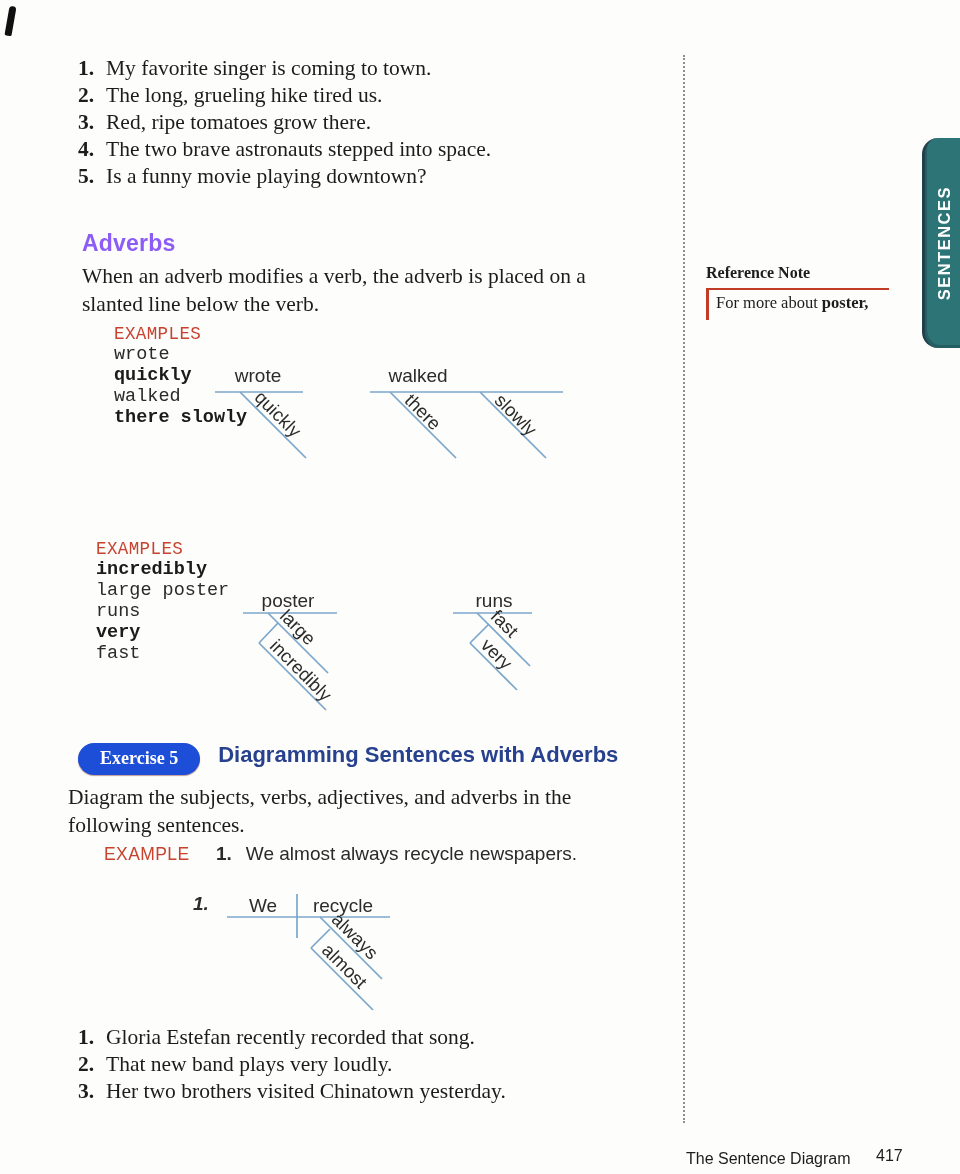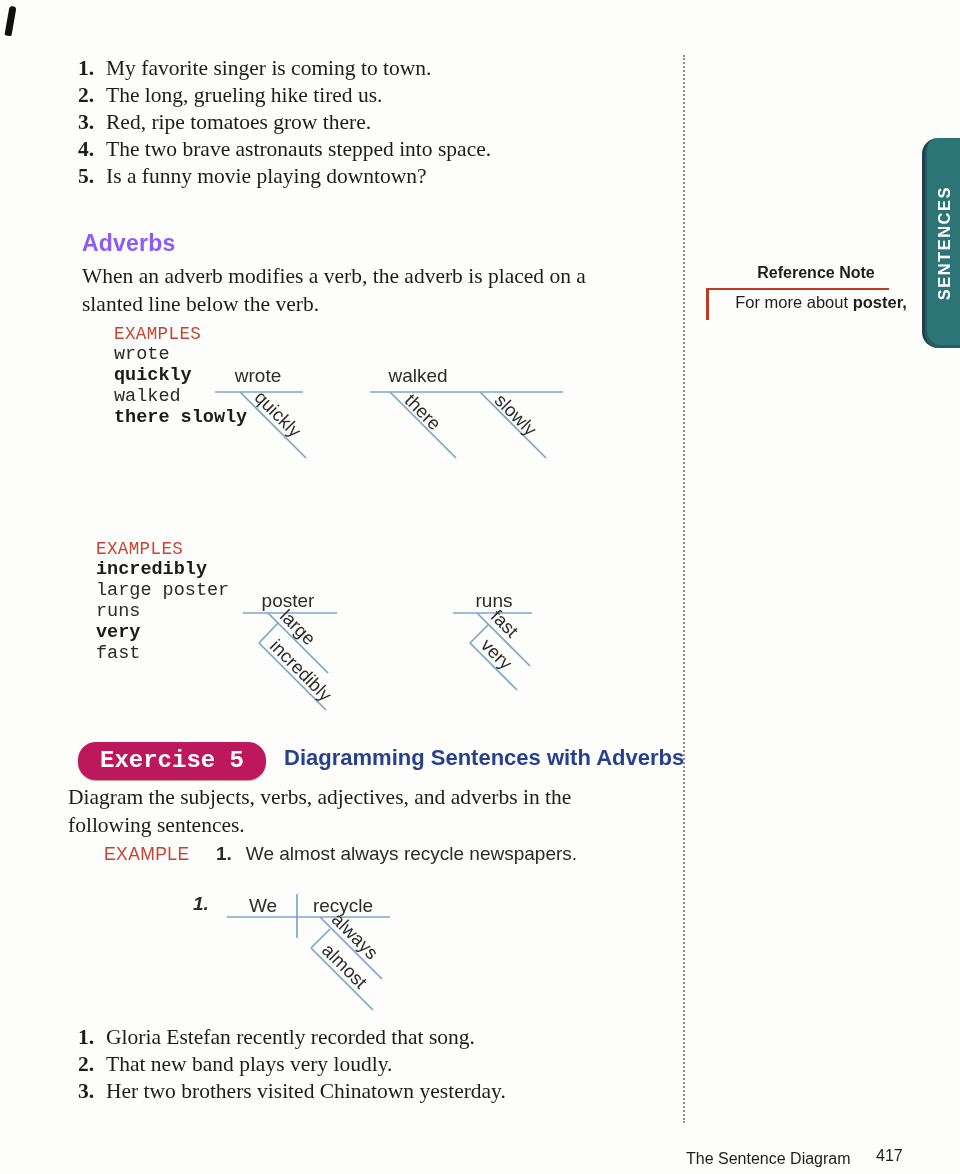--- a/index.html
+++ b/index.html
@@ -28,28 +28,28 @@
   .exrow b{color:#1b1b1b;}
   .gap30{margin-left:30px;}
   .gapword{margin-left:6px;}
   
   .diag text{font-family:"Liberation Sans",sans-serif;fill:#2b2b2b;}
   .diag .w{font-size:19px;}
   .diag .sl{font-size:18.5px;}
   .diag line{stroke:#7ba6cb;stroke-width:1.7;}
   .diag .numlbl{font-style:italic;font-weight:bold;font-size:19px;}
   
-  .refnote{width:220px;font-family:Liberation Sans, sans-serif;text-align:center;}
+  .refnote{width:220px;font-family:Liberation Serif, serif;}
   .refnote .rh{font-weight:bold;font-size:16px;color:#1d1d1d;}
   .refnote .corner{position:absolute;left:0;top:24px;width:180px;height:30px;
     border-top:2.5px solid #c23b25;border-left:3px solid #c23b25;}
   .refnote .rt{margin-top:7px;padding-left:10px;font-size:16.5px;line-height:27px;color:#1d1d1d;}
   
-  .exbadge{background:#be185d;color:#fff;font-family:Liberation Mono, monospace;
-    font-weight:bold;font-size:24px;padding:5px 22px 6px 22px;border-radius:18px;
+  .exbadge{background:#1d4ed8;color:#fff;font-family:Liberation Serif, serif;
+    font-weight:bold;font-size:18px;padding:5px 22px 6px 22px;border-radius:18px;
     box-shadow:0 1px 1px rgba(100,10,5,.4);display:inline-block;}
   .extitle{font-family:"Liberation Sans",sans-serif;font-weight:bold;font-size:22px;
     color:#28418f;}
   .exline{font-family:"Liberation Sans",sans-serif;font-size:19px;color:#2a2a2a;
     display:flex;align-items:baseline;margin-left:20px;}
   .exline .lbl{color:#c8432f;font-size:17.5px;letter-spacing:0.4px;min-width:112px;}
   .exline .num{font-weight:bold;margin-right:14px;}
   
   .dotline{left:683px;top:55px;height:1068px;width:0;border-left:2px dotted #8f8f8f;}
   .tab{left:922px;top:138px;width:38px;height:210px;background:#2d7476;

